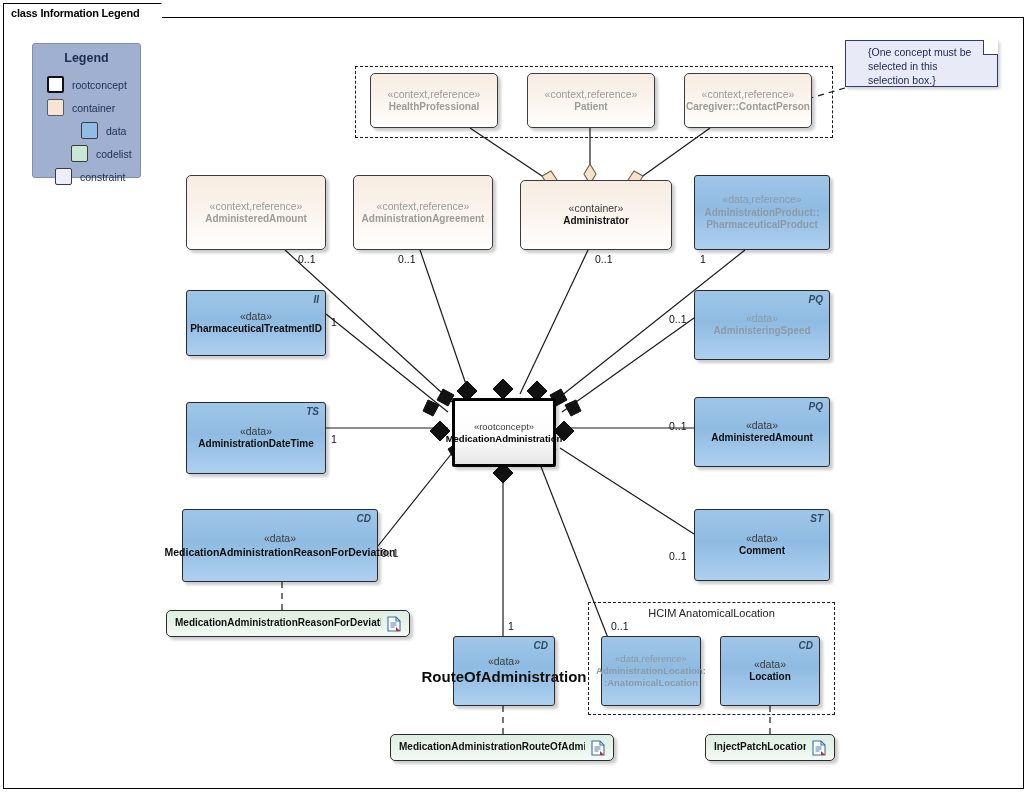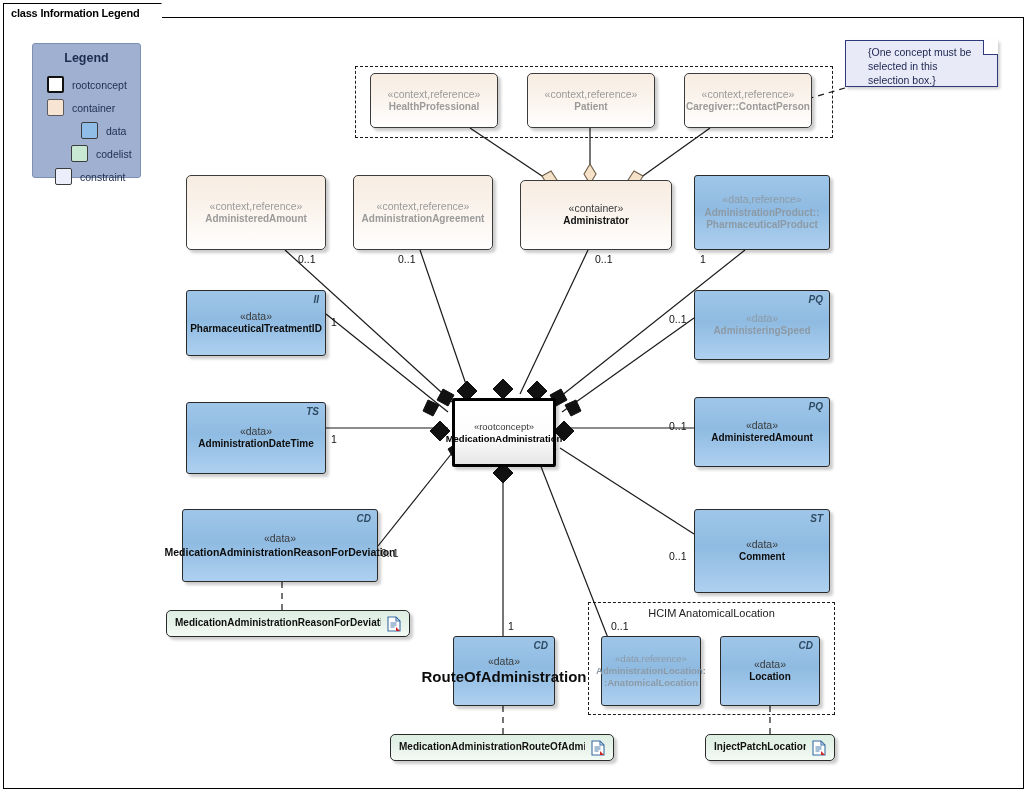--- a/index.html
+++ b/index.html
@@ -310,21 +310,21 @@
     <span class="stereo">«data»</span>
     <span class="nm">AdministeringSpeed</span>
   </div>
 
   <div class="node n-data" style="left:694px;top:397px;width:136px;height:70px;">
     <span class="corner">PQ</span>
     <span class="stereo">«data»</span>
     <span class="nm">AdministeredAmount</span>
   </div>
 
-  <div class="node n-data" style="left:694px;top:509px;width:136px;height:84px;">
+  <div class="node n-data" style="left:694px;top:509px;width:136px;height:72px;">
     <span class="corner">ST</span>
     <span class="stereo">«data»</span>
     <span class="nm">Comment</span>
   </div>
 
   <div class="node n-root" style="left:452px;top:398px;width:104px;height:69px;">
     <span class="stereo" style="font-size:9.5px;">«rootconcept»</span>
     <span class="nm" style="font-size:9.5px;">MedicationAdministration</span>
   </div>
 

